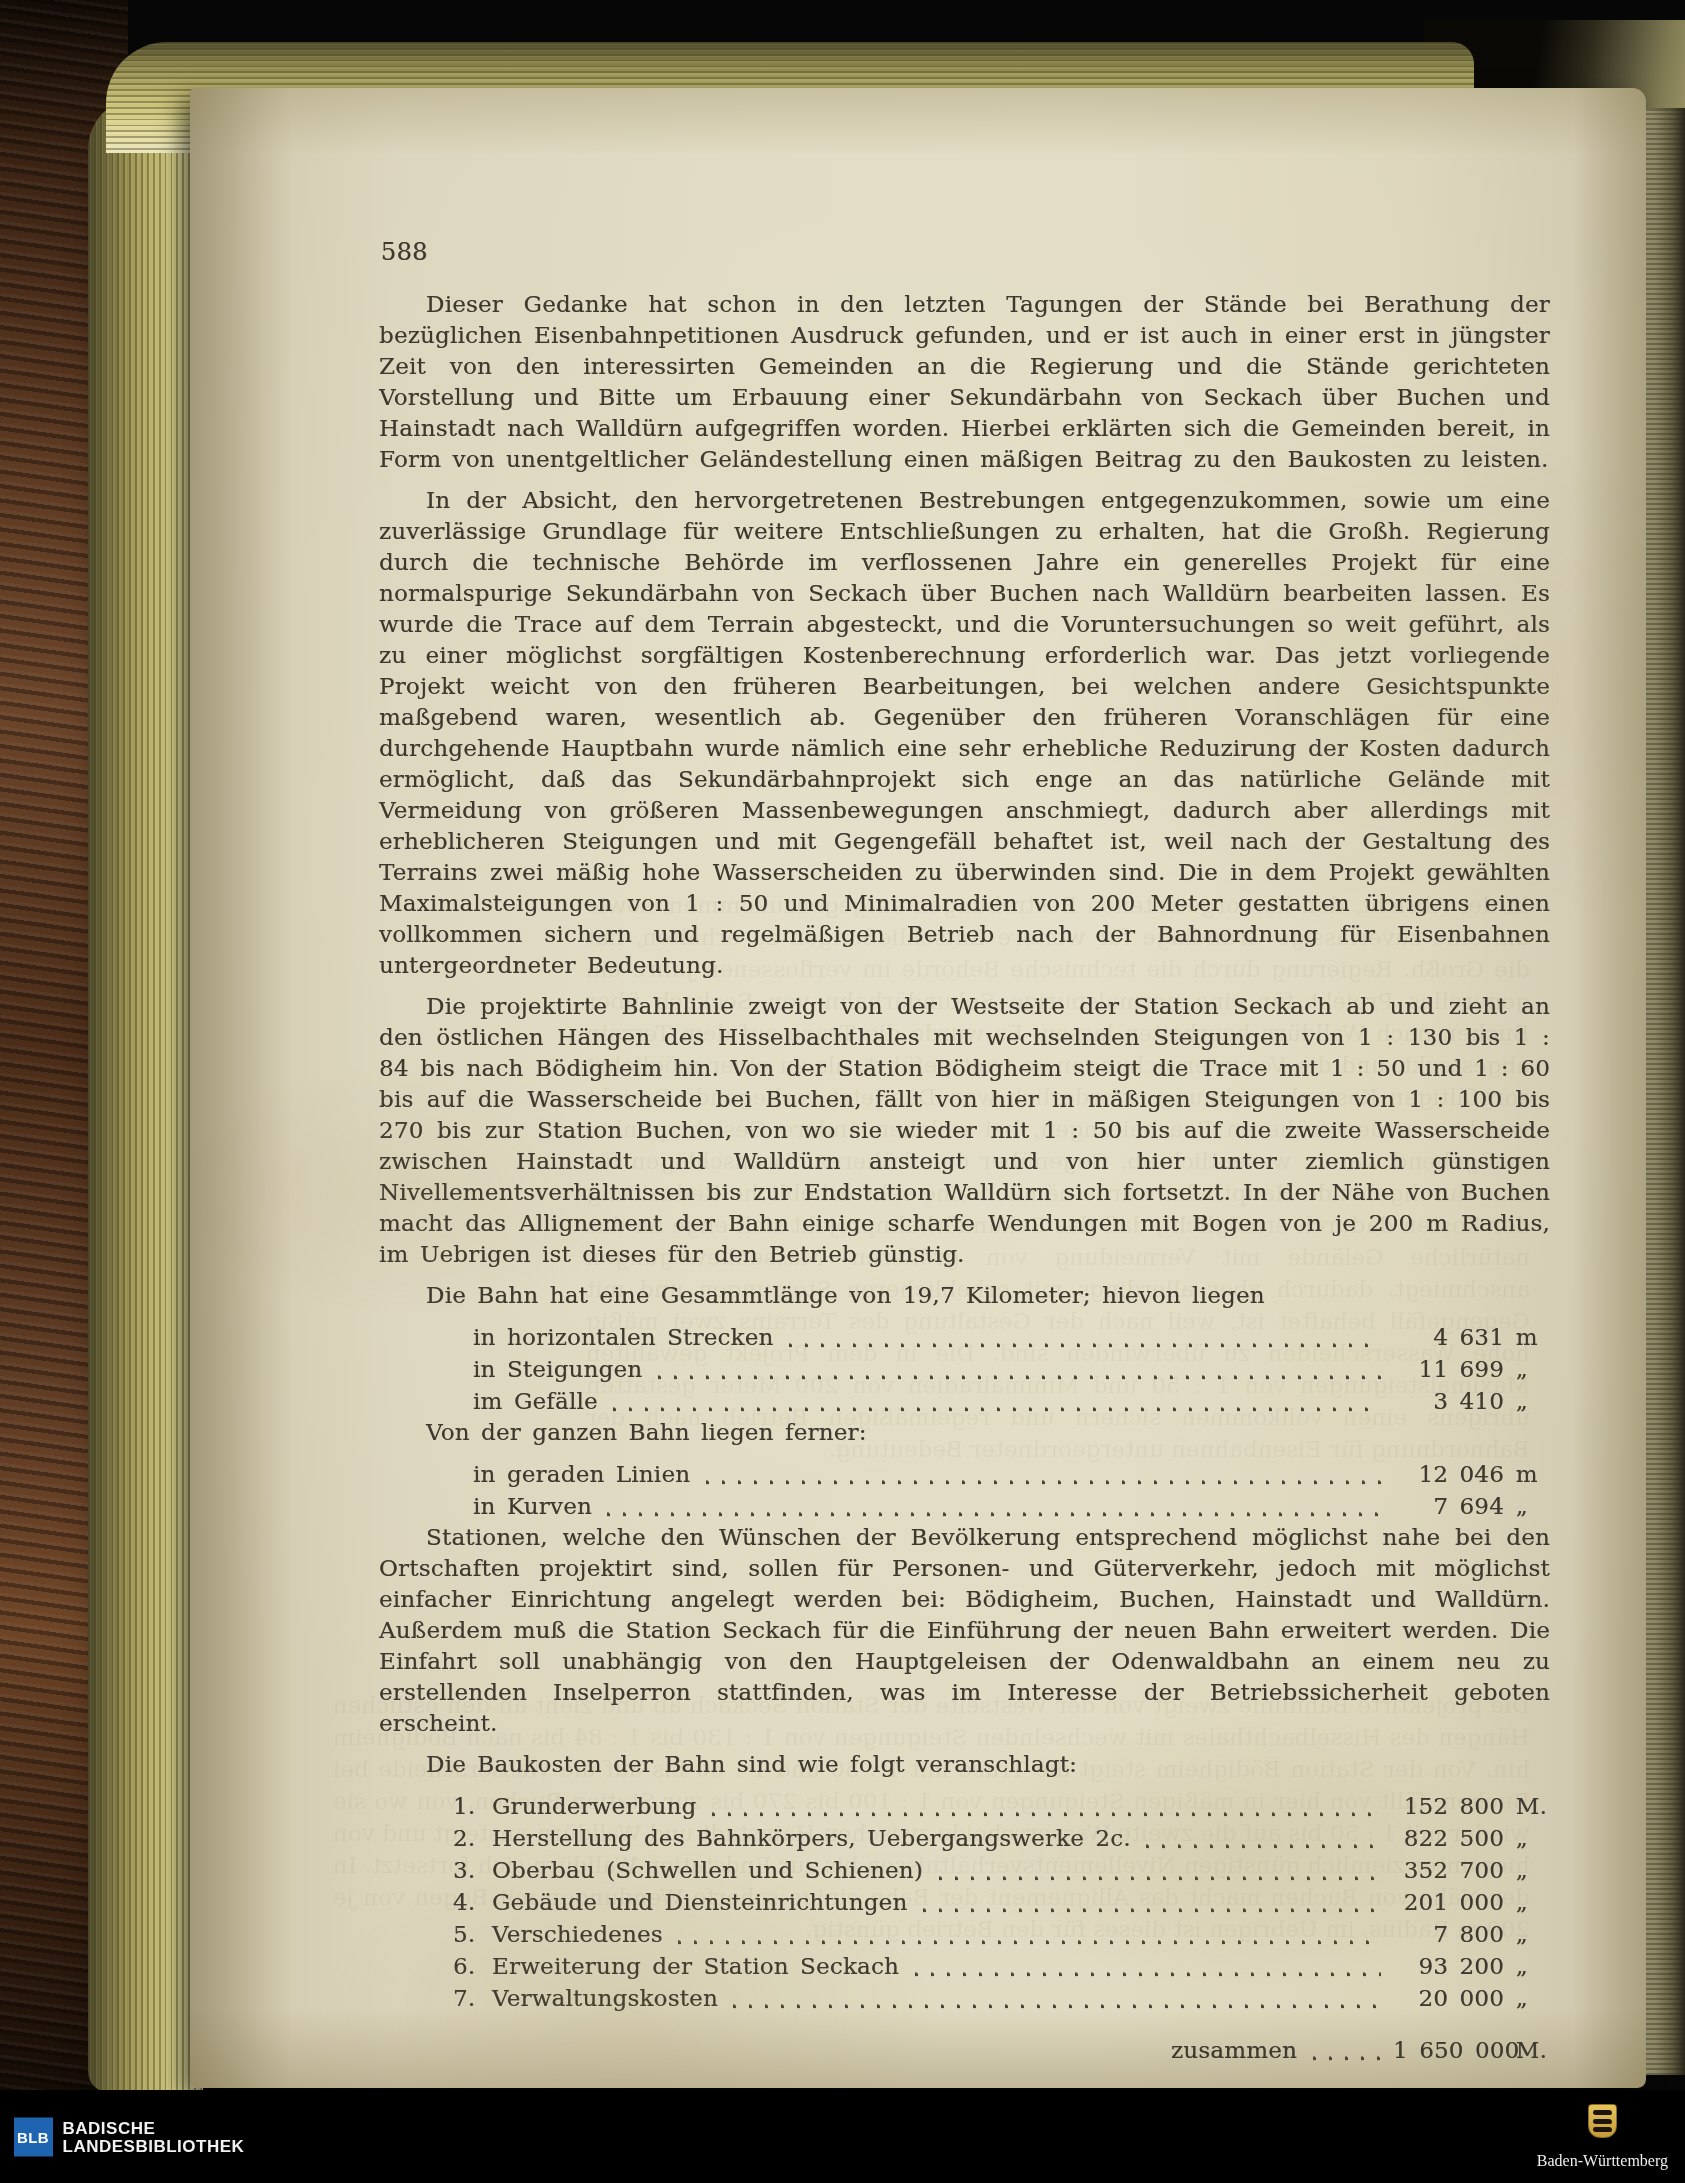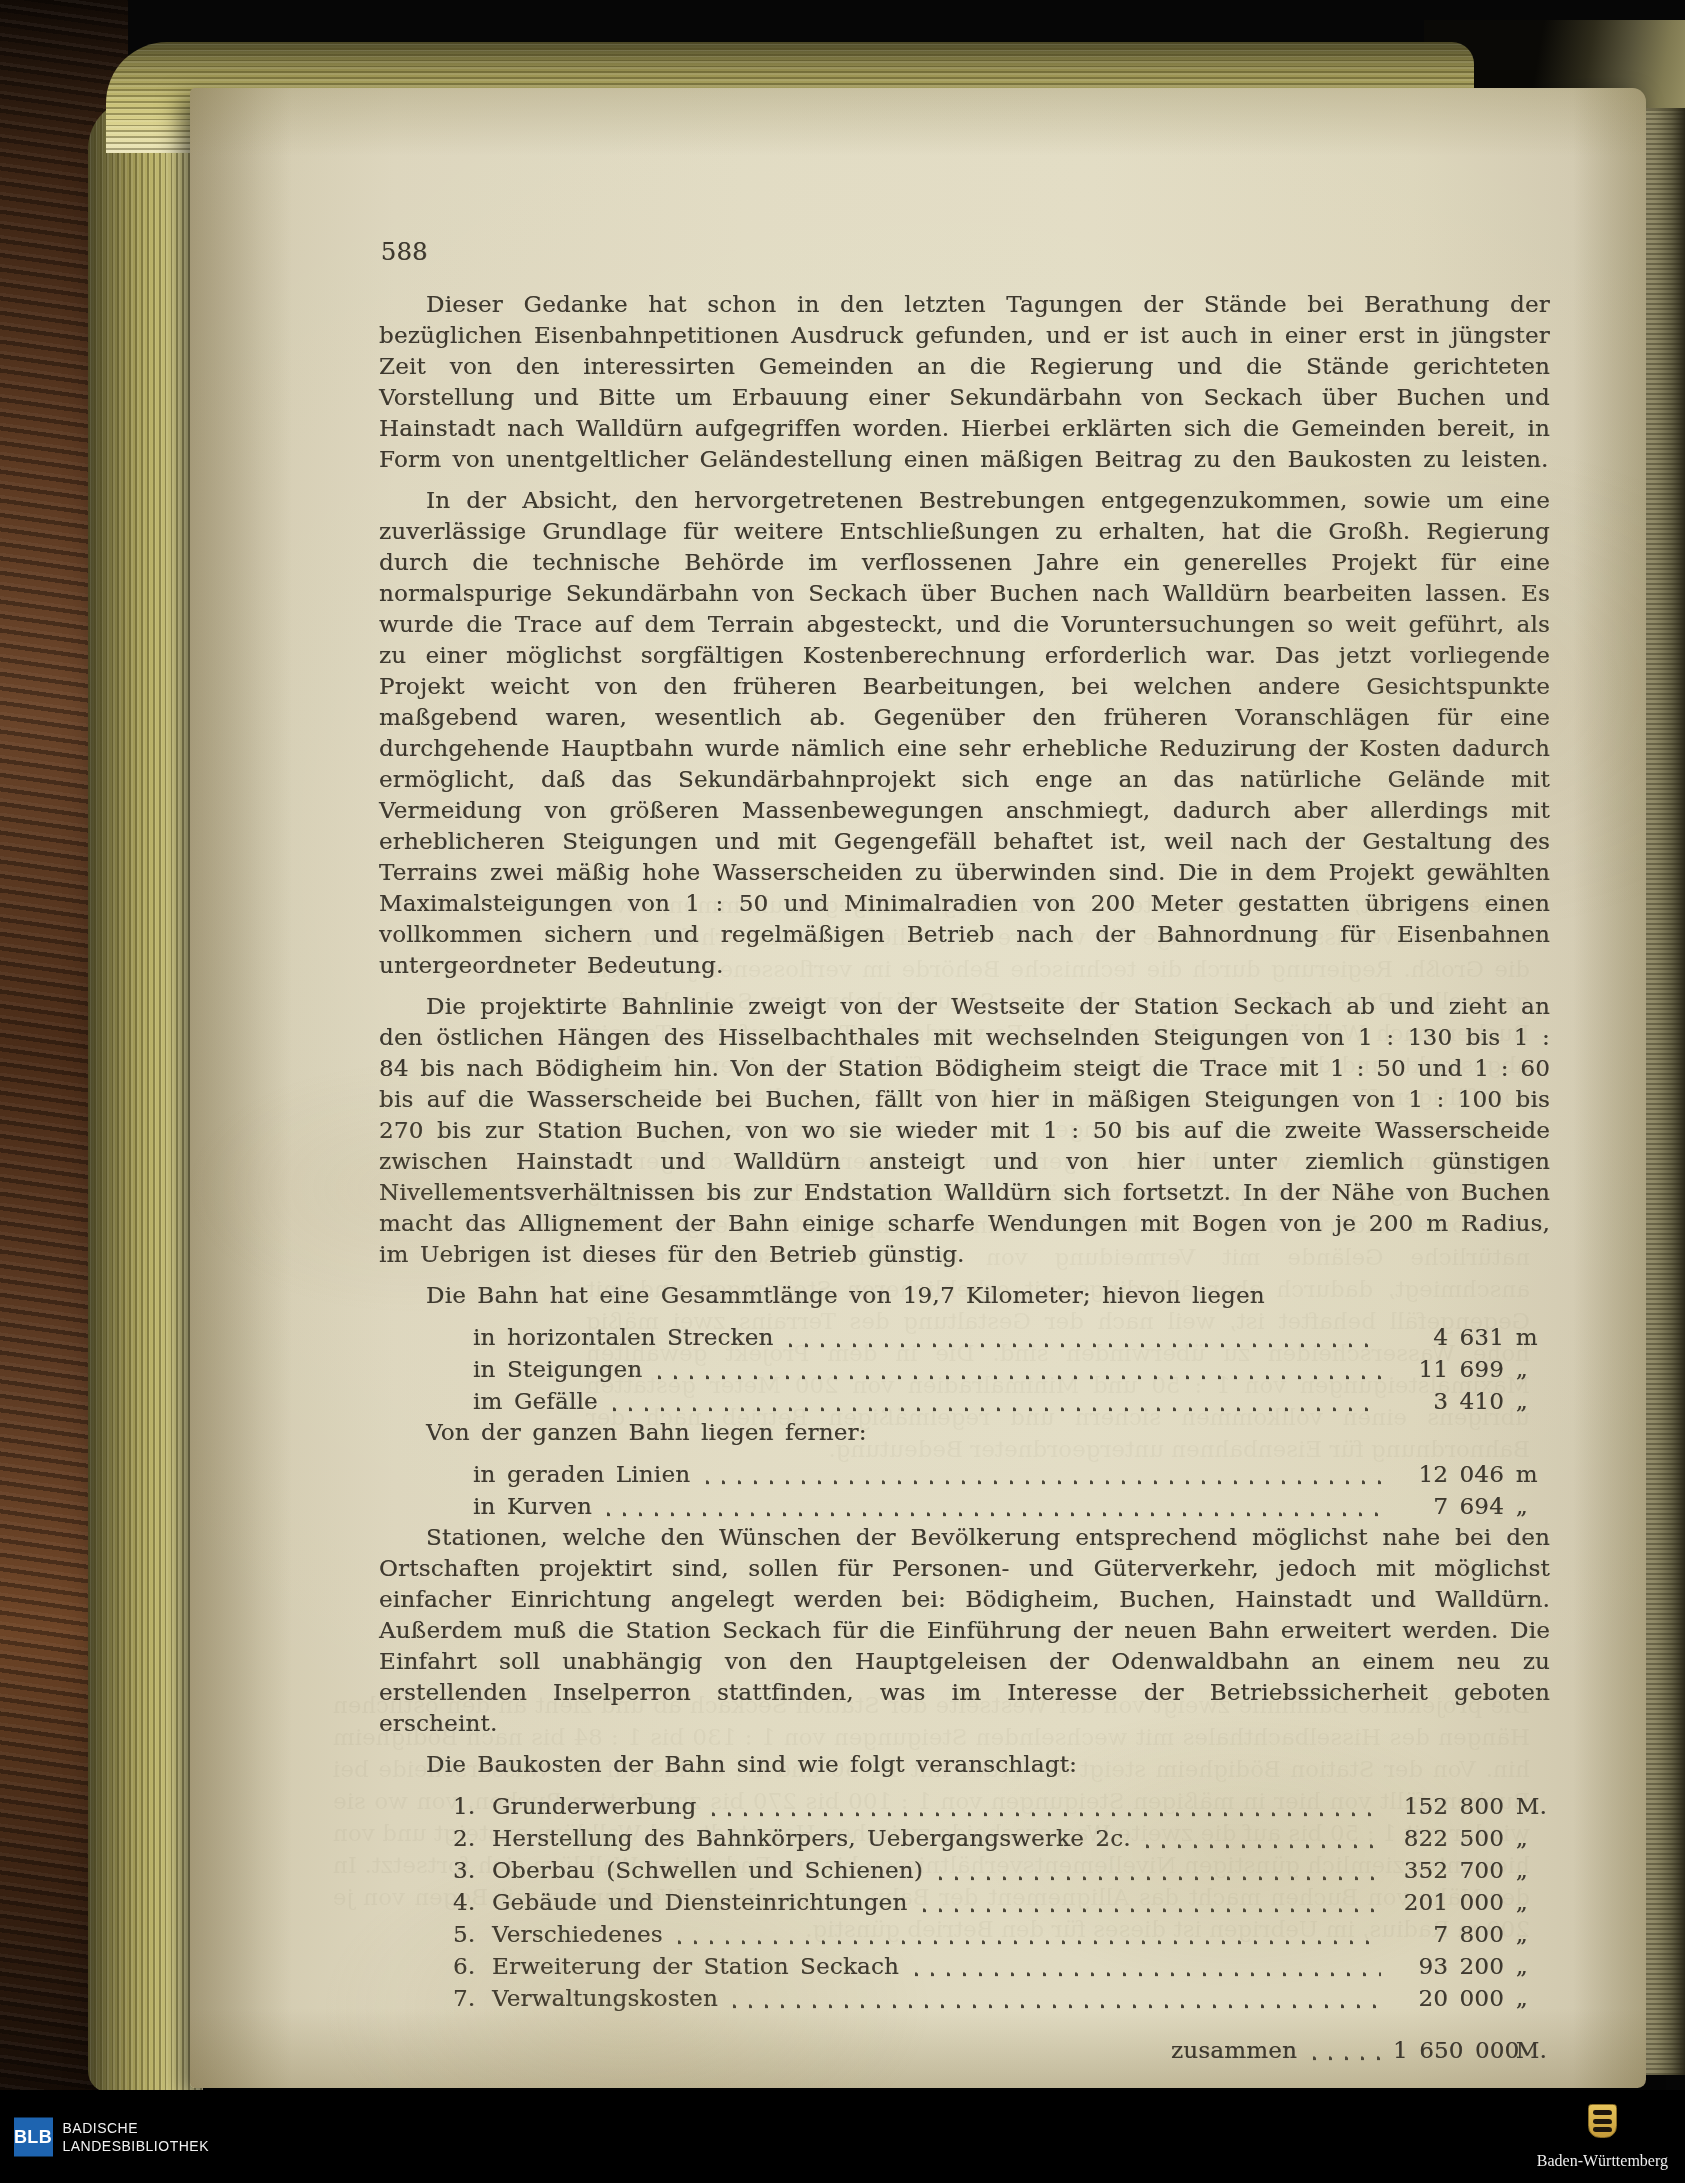--- a/index.html
+++ b/index.html
@@ -64,22 +64,22 @@
     background:radial-gradient(circle 1.9px at 3.4px 8.4px, #4a4538 98%, rgba(0,0,0,0) 100%) repeat-x;
     background-size:16px 11.8px;margin-bottom:4.2px;}
   .mval{width:111px;flex:0 0 auto;text-align:right;white-space:nowrap;}
   .munit{width:46px;flex:0 0 auto;padding-left:11.8px;box-sizing:border-box;}
   .total-row{display:flex;align-items:baseline;line-height:32px;padding-left:792px;margin-top:20px;}
 
   
   .footer{position:absolute;left:0;top:2090px;width:1685px;height:94px;background:#000;}
   .blb{position:absolute;left:13.5px;top:50%;transform:translateY(-50%);display:flex;align-items:center;gap:10px;}
   .blb-badge{width:39px;height:39px;background:#1e64b0;color:#fff;font-family:"Liberation Sans", sans-serif;
-    font-weight:bold;font-size:18px;display:flex;align-items:center;justify-content:center;letter-spacing:0.4px;}
-  .blb-name{color:#f2f2f2;font-family:"Liberation Sans", sans-serif;font-weight:normal;font-size:14px;
+    font-weight:bold;font-size:15px;display:flex;align-items:center;justify-content:center;letter-spacing:0.4px;}
+  .blb-name{color:#f2f2f2;font-family:"Liberation Sans", sans-serif;font-weight:bold;font-size:17px;
     line-height:17.7px;letter-spacing:0.5px;}
   .bw{position:absolute;right:17px;top:50%;transform:translateY(-50%);display:flex;flex-direction:column;
     align-items:center;gap:14px;}
   .bw-shield{width:29px;height:34px;background:linear-gradient(180deg,#e6c45c,#c49a38);
     border:1.7px solid #8a6d26;border-radius:3.4px 3.4px 11.8px 11.8px;display:flex;flex-direction:column;
     justify-content:center;padding:2.5px 3.4px;box-sizing:border-box;}
   .bw-lion{height:5px;margin:1.7px 0.8px;background:#1c150c;border-radius:3.4px 5px 2.5px 4.2px;}
   .bw-name{color:#efefef;font-family:"Liberation Serif", serif;font-size:16px;white-space:nowrap;}
 </style>
 </head>

